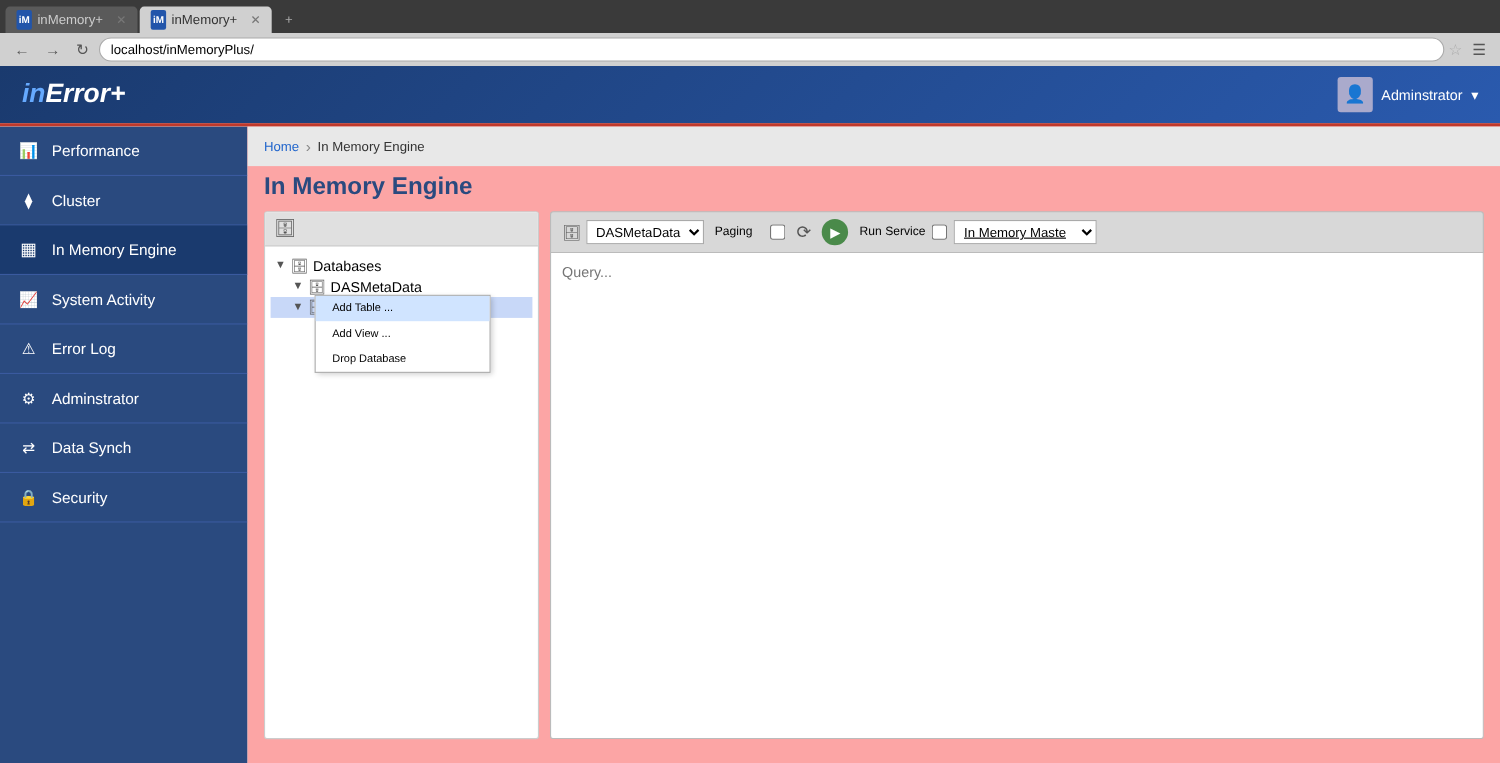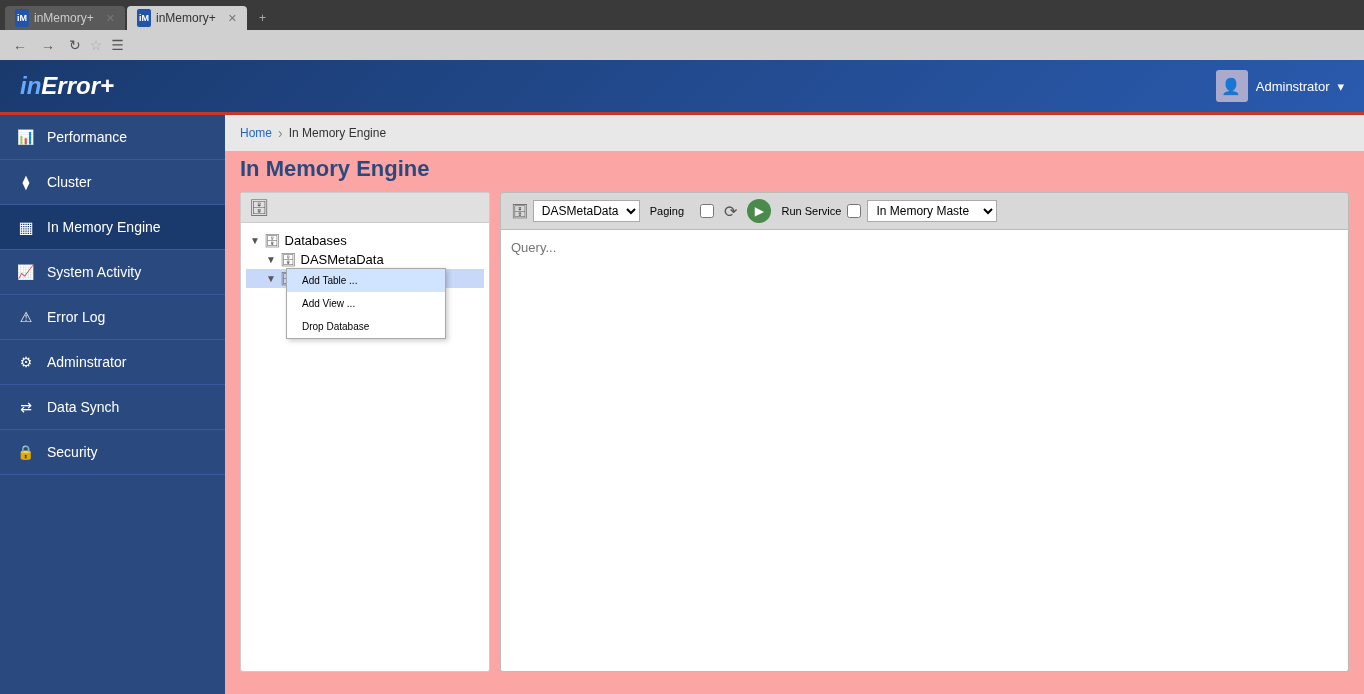--- a/index.html
+++ b/index.html
@@ -332,20 +332,21 @@
       align-items: center;
       gap: 6px;
       font-size: 11px;
     }
     .service-select {
       border: 1px solid #aaa;
       background: white;
       padding: 2px 4px;
       font-size: 12px;
       min-width: 130px;
+      text-decoration: underline;
     }
     .query-area {
       flex: 1;
       border: 1px solid #bbb;
       border-top: none;
       background: white;
       border-radius: 0 0 3px 3px;
       padding: 10px;
       min-height: 430px;
       color: #aaa;
@@ -370,20 +371,21 @@
         <div class="tab-favicon">iM</div>
         <span>inMemory+</span>
         <span class="tab-close">✕</span>
       </div>
       <div class="tab" style="background:none;border:none;min-width:30px;color:#aaa;">+</div>
     </div>
     <div class="nav-bar">
       <button class="nav-btn">←</button>
       <button class="nav-btn">→</button>
       <button class="nav-btn">↻</button>
+      <input class="address-bar" type="text" value="localhost/inMemoryPlus/" style="">
       <button class="star-btn">☆</button>
       <button class="nav-btn">☰</button>
     </div>
   </div>
 </div>
 
 <div class="app-wrapper">
 
   <div class="app-header">
     <div class="app-logo">

